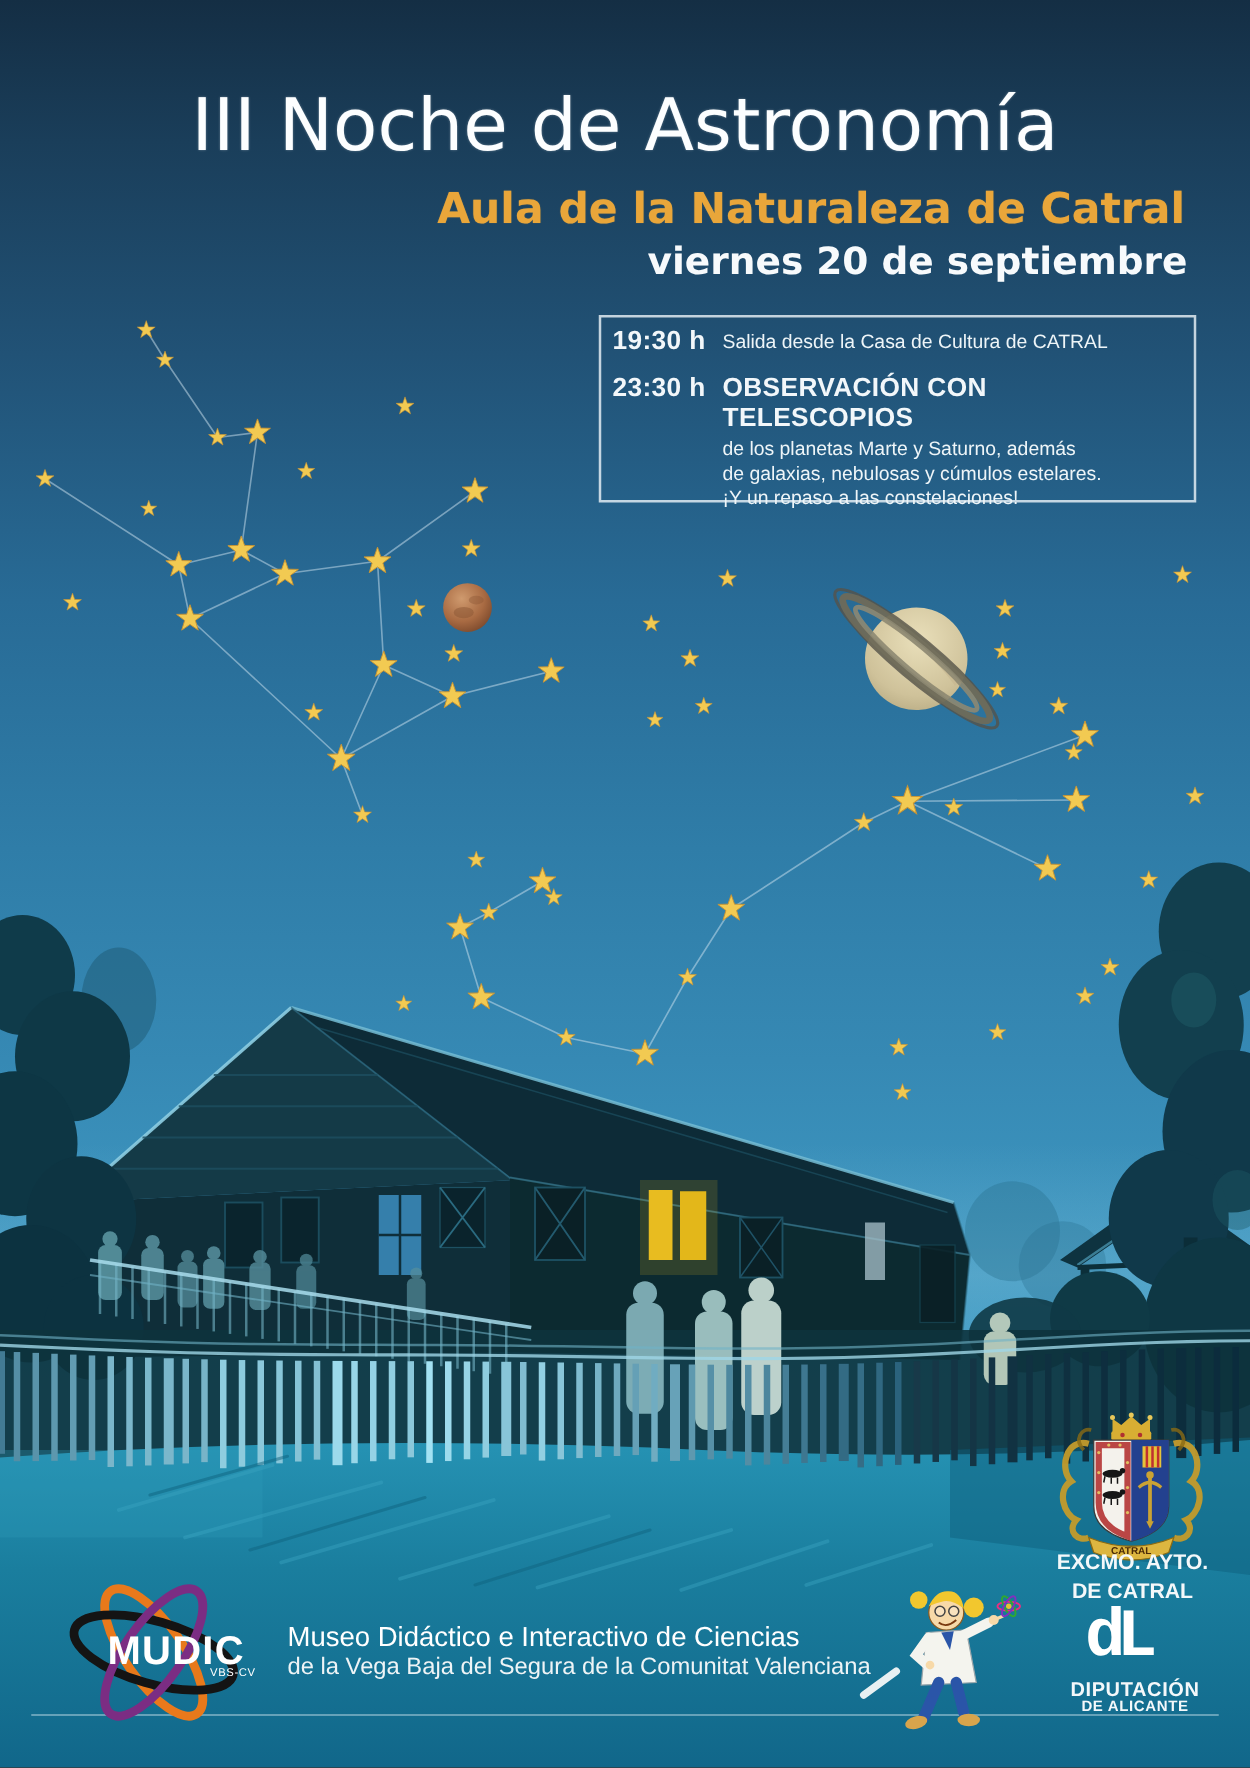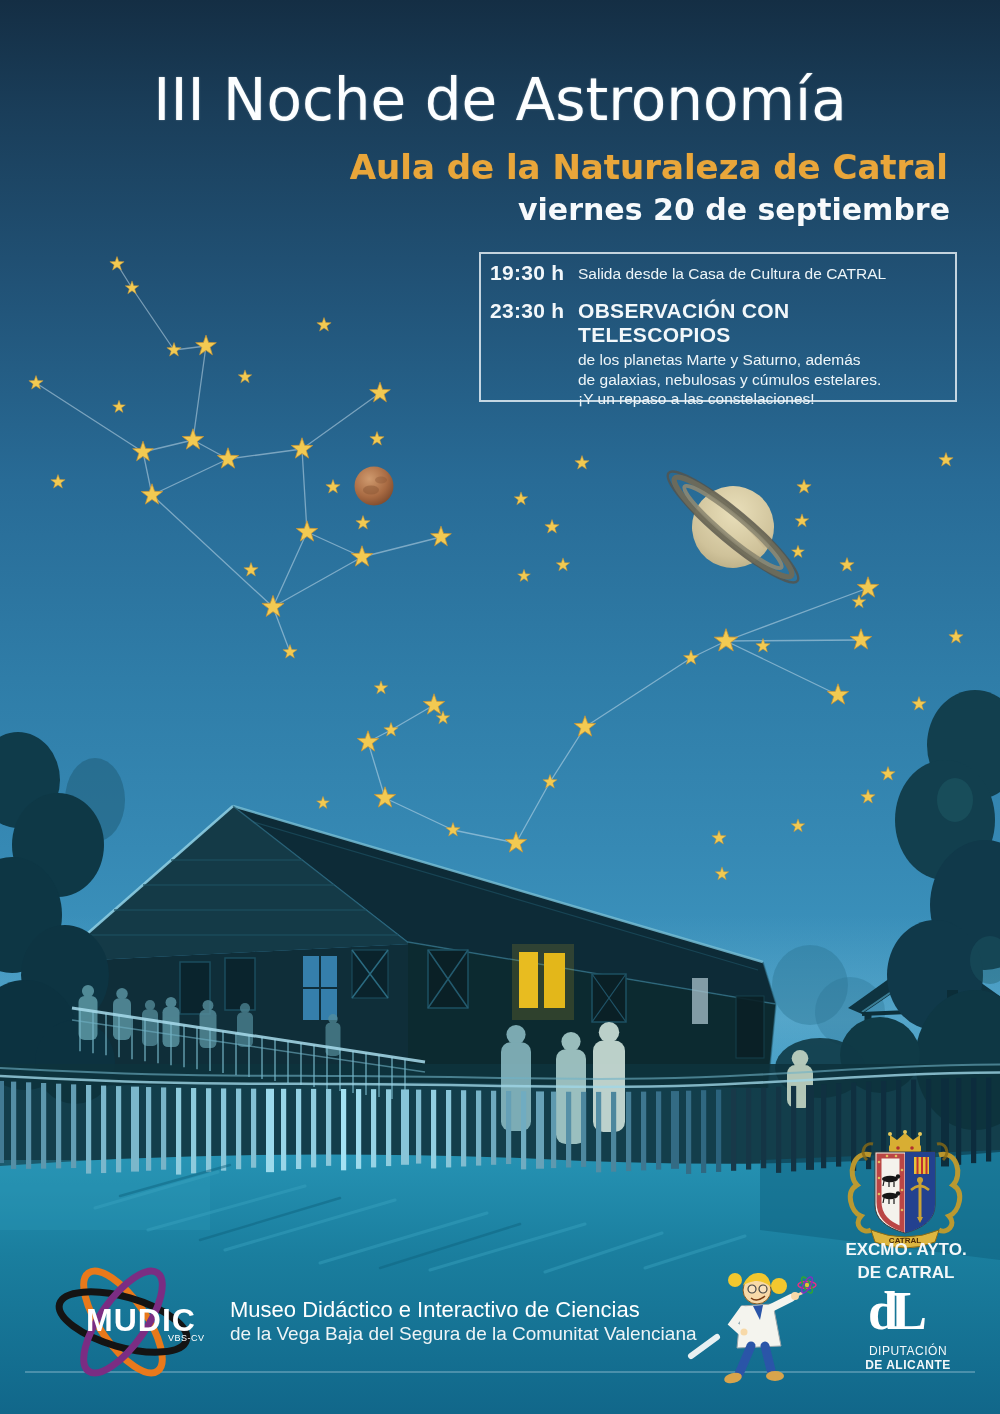--- a/index.html
+++ b/index.html
@@ -22,23 +22,23 @@
   .sched-row + .sched-row{margin-top:14px;}
   .sched-time{width:88px;flex:none;font-size:21px;font-weight:700;letter-spacing:.3px;}
   .sched-title{font-size:21px;font-weight:700;letter-spacing:.3px;}
   .sched-desc{font-size:15.5px;line-height:19.5px;margin-top:3px;color:#eef5f8;}
   .mudic-name{left:86px;top:1302px;font-size:32px;font-weight:800;letter-spacing:1px;color:#fff;}
   .mudic-tag{left:168px;top:1333px;font-size:9px;font-weight:400;color:#fff;letter-spacing:.5px;}
   .org1{left:230px;top:1297px;font-size:22px;font-weight:400;color:#fff;}
   .org2{left:230px;top:1323px;font-size:19px;font-weight:400;color:#eef4f6;}
   .catral1{left:828px;width:156px;top:1240px;text-align:center;font-size:17px;font-weight:700;}
   .catral2{left:828px;width:156px;top:1263px;text-align:center;font-size:17px;font-weight:700;}
-  .dip-mono{left:868px;top:1280px;font-family:Liberation Serif, serif;font-size:54px;font-weight:700;
+  .dip-mono{left:868px;top:1280px;font-family:Liberation Mono, monospace;font-size:54px;font-weight:700;
     letter-spacing:-7px;color:#fff;}
-  .dip1{left:841px;width:134px;top:1344px;text-align:center;font-size:12px;font-weight:400;letter-spacing:.5px;}
+  .dip1{left:841px;width:134px;top:1344px;text-align:center;font-size:16px;font-weight:700;letter-spacing:.5px;}
   .dip2{left:841px;width:134px;top:1358px;text-align:center;font-size:12px;font-weight:700;letter-spacing:.5px;}
 </style>
 </head>
 <body>
 
 <div id="poster">
 
 <svg id="scene" viewBox="0 0 1000 1414" xmlns="http://www.w3.org/2000/svg">
   <defs>
     <radialGradient id="marsG" cx="0.38" cy="0.32" r="0.85">

